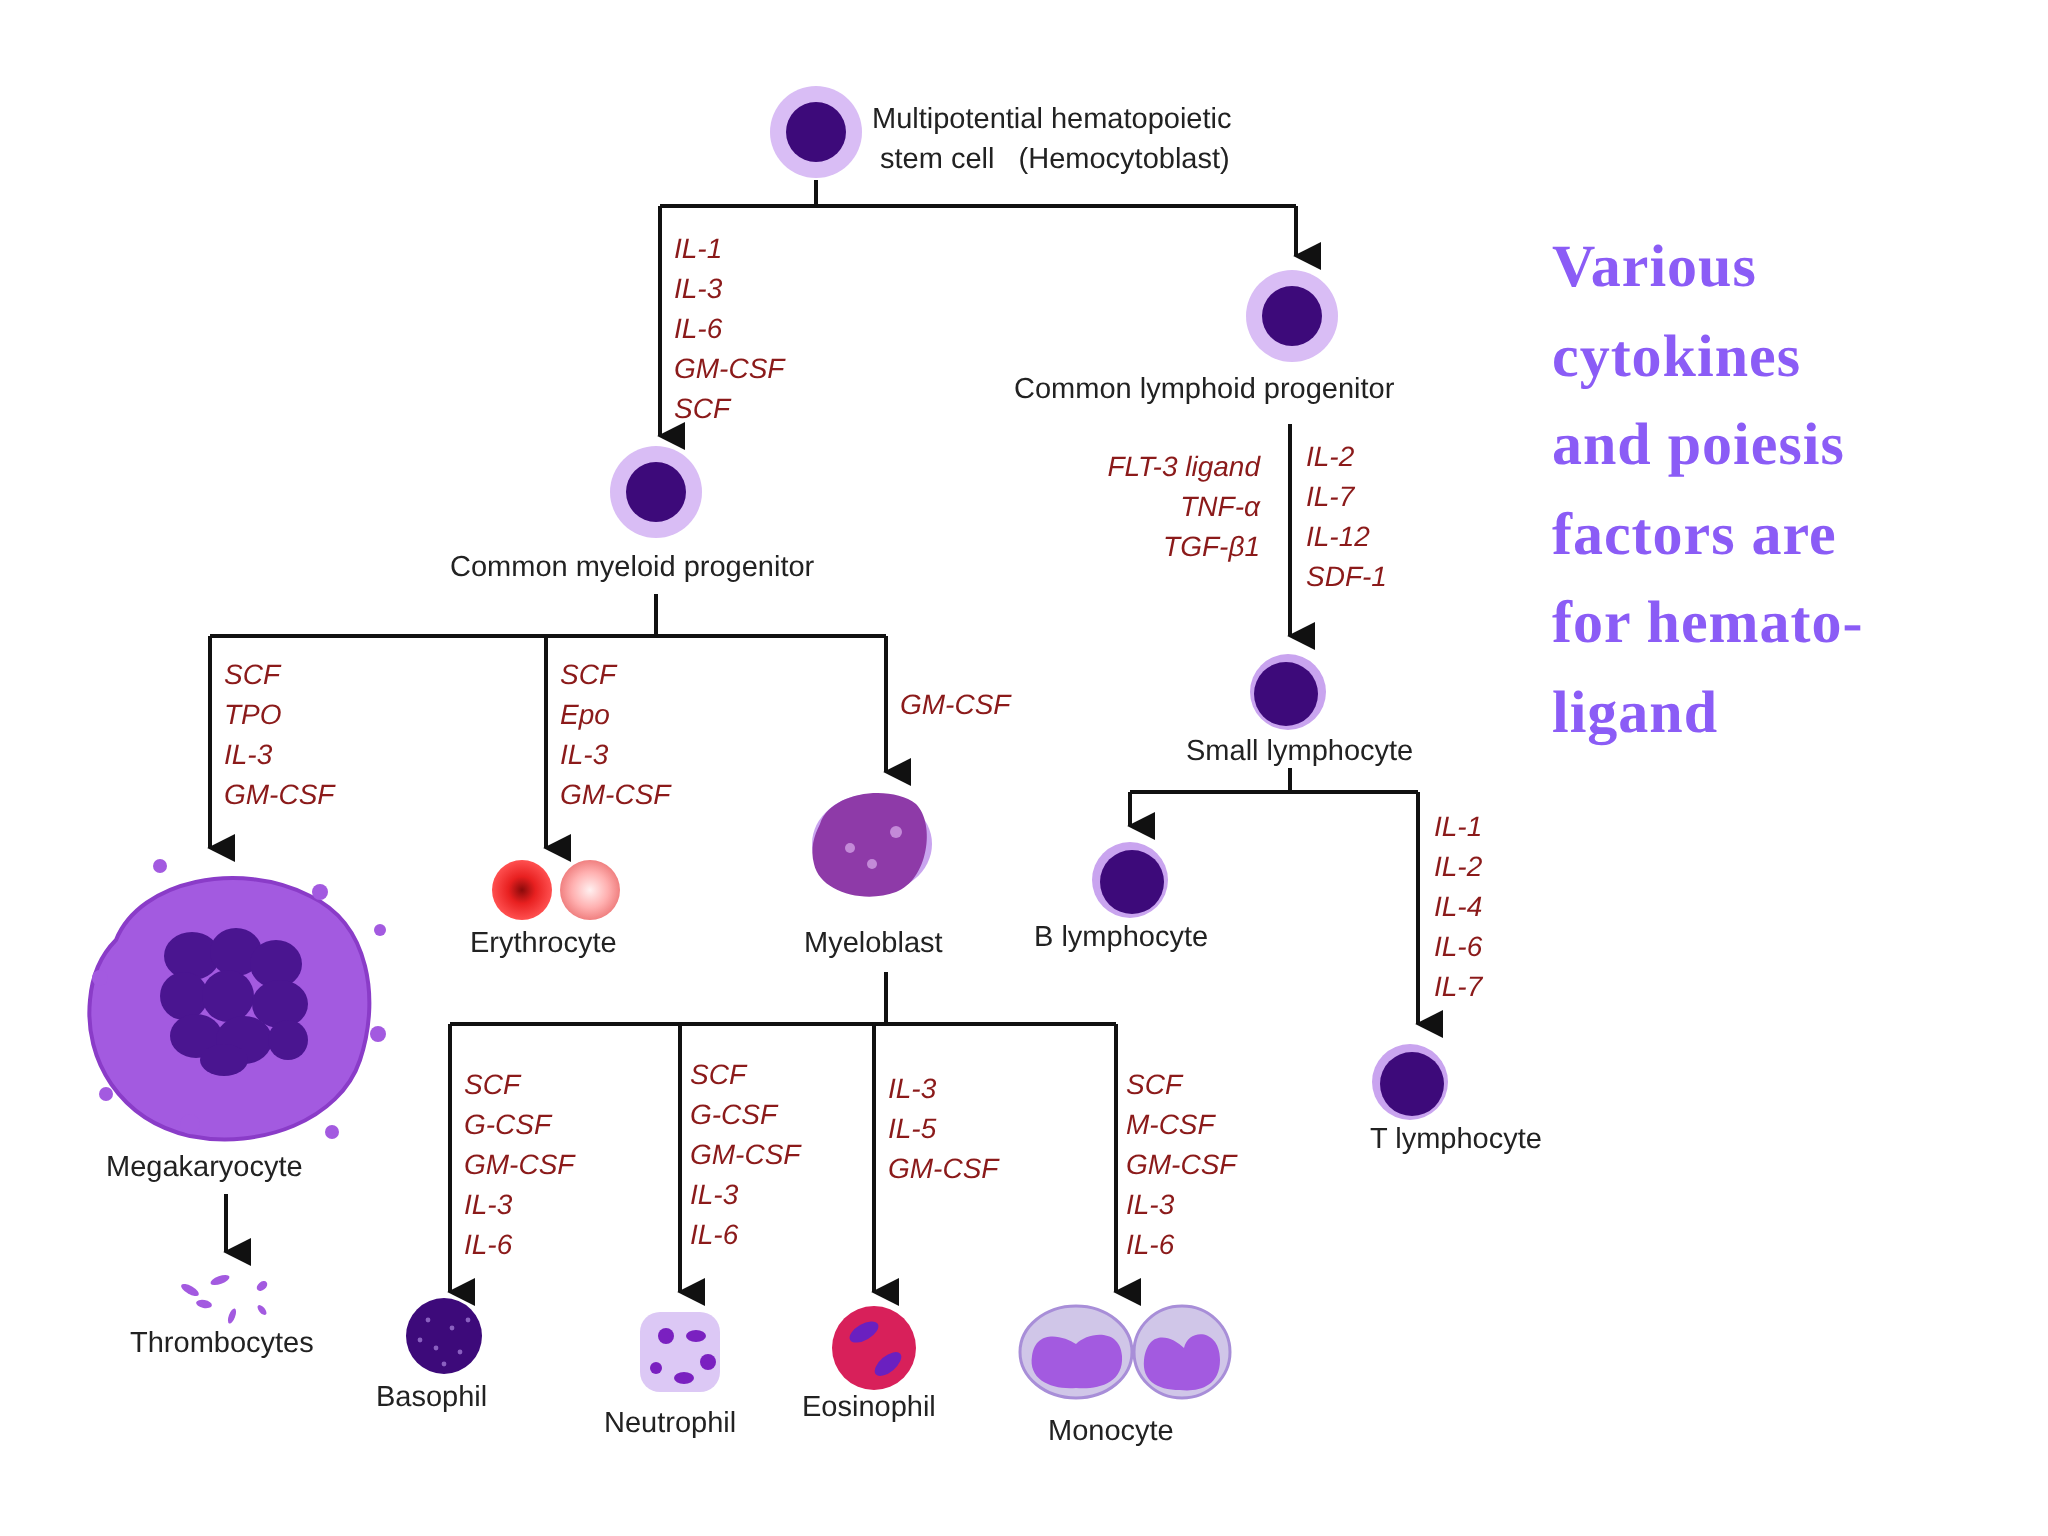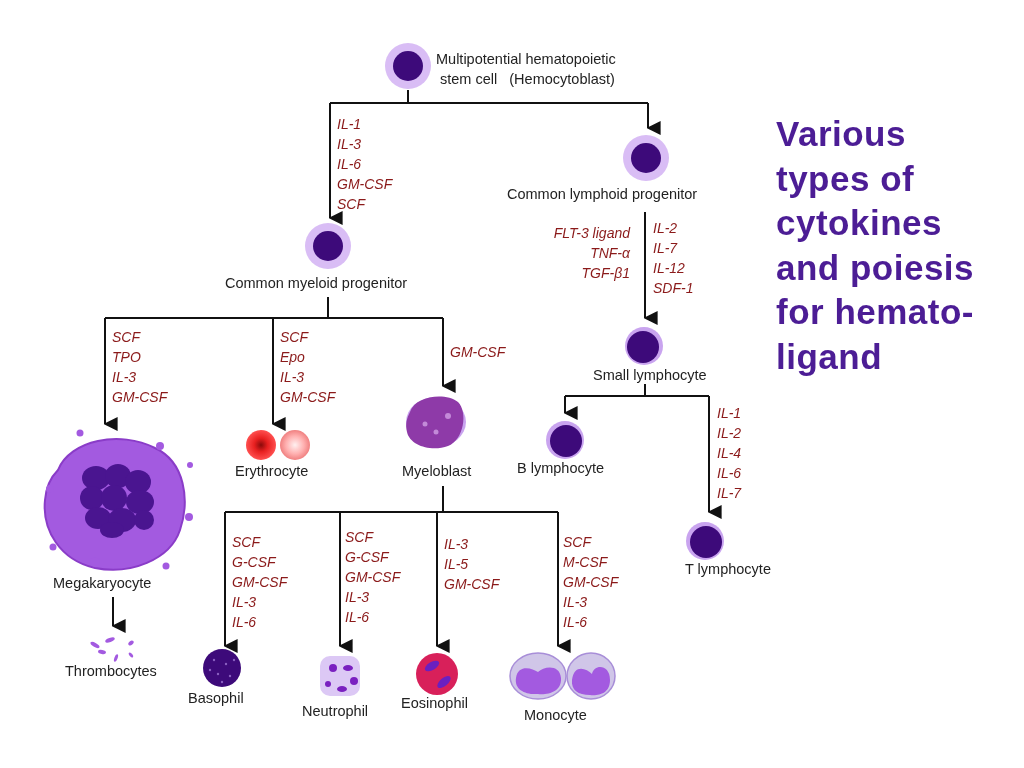--- a/index.html
+++ b/index.html
@@ -1,21 +1,21 @@
 <!DOCTYPE html>
 <html><head>
 <meta charset="utf-8">
 <style>
   html, body { margin:0; padding:0; background:#ffffff; }
   body { width:1024px; height:768px; position:relative; overflow:hidden; font-family:"Liberation Sans", sans-serif; }
   #diagram { position:absolute; left:0; top:0; width:1024px; height:768px; }
   .lbl { font-family:"Liberation Sans", sans-serif; font-size:14.5px; fill:#222; }
   .cyt { font-family:"Liberation Sans", sans-serif; font-size:14px; font-style:italic; fill:#8b1a1a; }
   .line { stroke:#111; stroke-width:2; fill:none; }
-  .side-text { position:absolute; left:776px; top:112px; width:240px; font-family:Liberation Sans, sans-serif; font-weight:bold; font-size:35px; line-height:44.5px; color:#4c1d95; letter-spacing:0.5px; }
+  .side-text { position:absolute; left:776px; top:112px; width:240px; font-family:Liberation Serif, serif; font-weight:bold; font-size:30px; line-height:44.5px; color:#8b5cf6; letter-spacing:0.5px; }
   .side-text span { display:block; white-space:nowrap; }
 </style>
 </head>
 <body>
 
 <svg id="diagram" viewBox="0 0 1024 768" xmlns="http://www.w3.org/2000/svg">
   <defs>
     <marker id="arrow" viewBox="0 0 10 10" refX="5" refY="9" markerWidth="7" markerHeight="7" orient="auto">
       <path d="M0,0 L10,0 L5,10 z" fill="#111" transform="rotate(0)"></path>
     </marker>
@@ -250,18 +250,18 @@
         <text class="cyt" x="563" y="567" text-anchor="start" fill="#8b1a1a">M-CSF</text>
         <text class="cyt" x="563" y="587" text-anchor="start" fill="#8b1a1a">GM-CSF</text>
         <text class="cyt" x="563" y="607" text-anchor="start" fill="#8b1a1a">IL-3</text>
         <text class="cyt" x="563" y="627" text-anchor="start" fill="#8b1a1a">IL-6</text>
       </g>
     </g>
 </svg>
 
 <div class="side-text">
   <span>Various</span>
-  <span>types of</span>
   <span>cytokines</span>
   <span>and poiesis</span>
+  <span>factors are</span>
   <span>for hemato-</span>
   <span>ligand</span>
 </div>
 
 </body></html>

